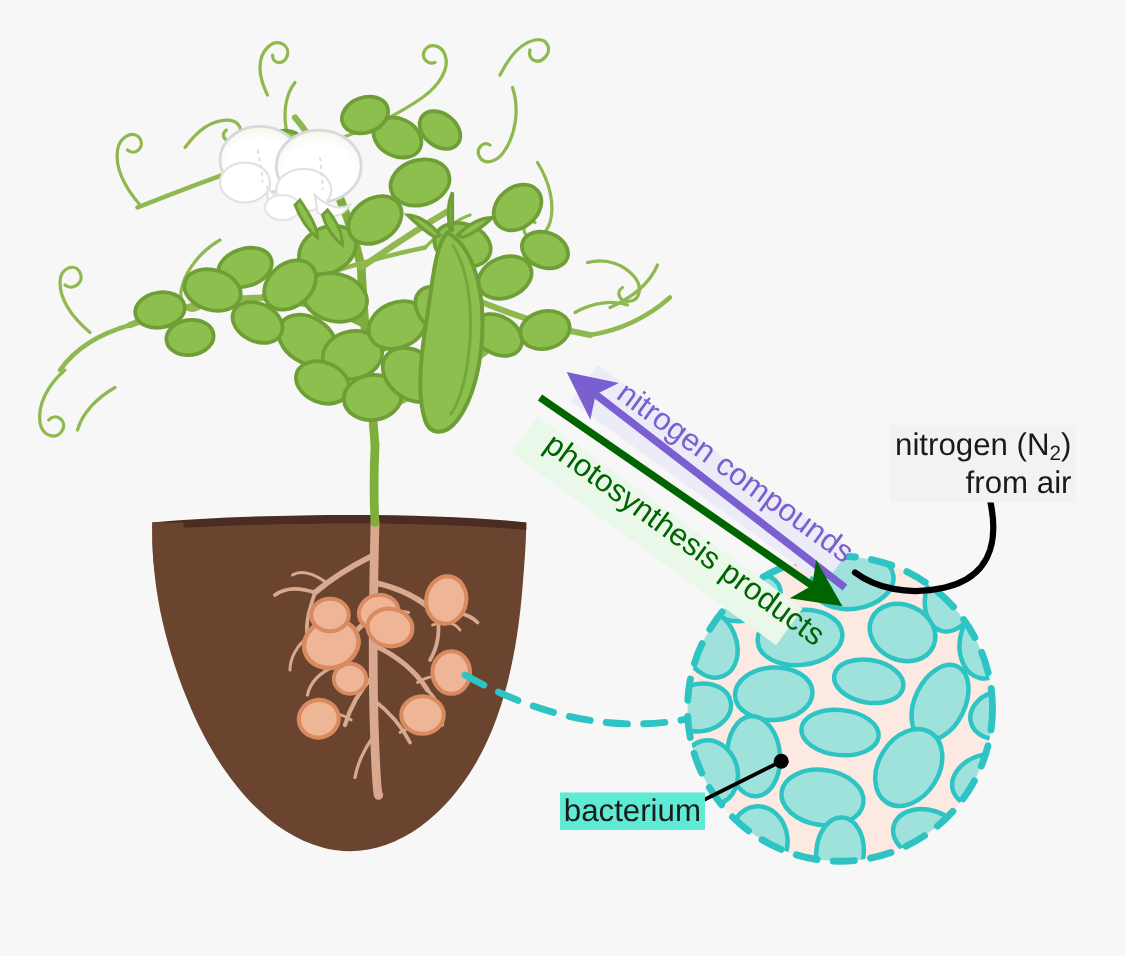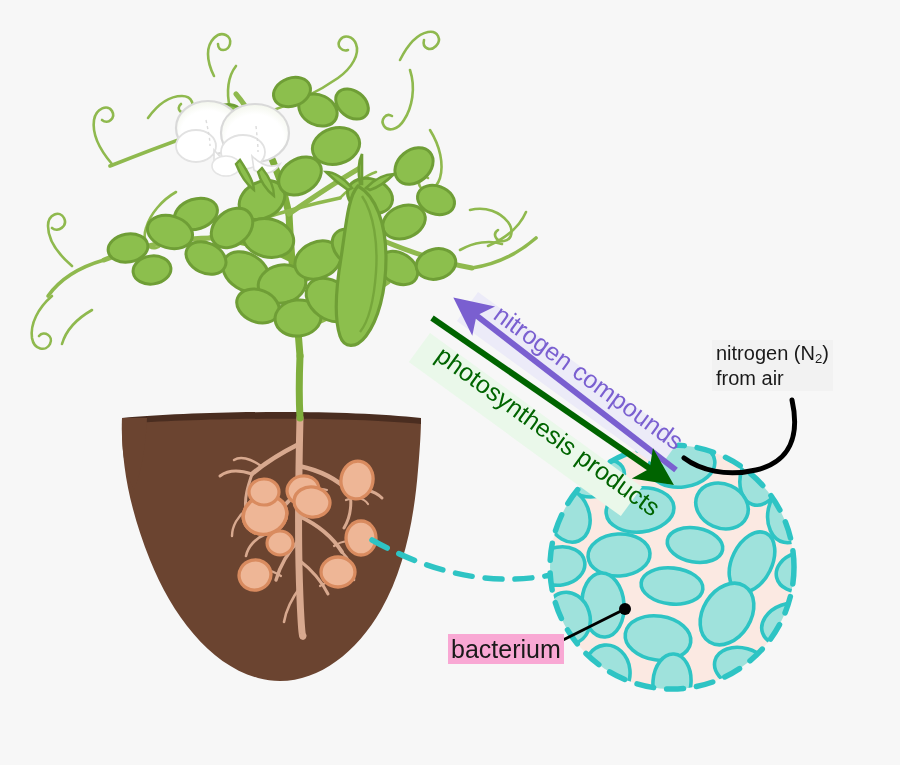--- a/index.html
+++ b/index.html
@@ -24,34 +24,34 @@
   .lbl {
     position: absolute;
     color: #1a1a1a;
     font-family: "Liberation Sans", sans-serif;
     white-space: nowrap;
     line-height: 1.12;
   }
   #label-nitrogen-air {
     left: 712px;
     top: 340px;
-    font-size: 20px;
-    text-align: left;
+    font-size: 25px;
+    text-align: right;
     background: #f2f2f2;
     padding: 2px 4px;
   }
   #label-nitrogen-air sub {
     font-size: 0.66em;
     vertical-align: -0.22em;
   }
   #label-bacterium {
     left: 448px;
     top: 634px;
     font-size: 25px;
-    background: #f9a8d4;
+    background: #5eead4;
     padding: 1px 3px;
     text-align: right;
   }
 </style>
 </head>
 <body>
 
 <div id="root">
 
   <svg id="scene" viewBox="0 0 900 765">

